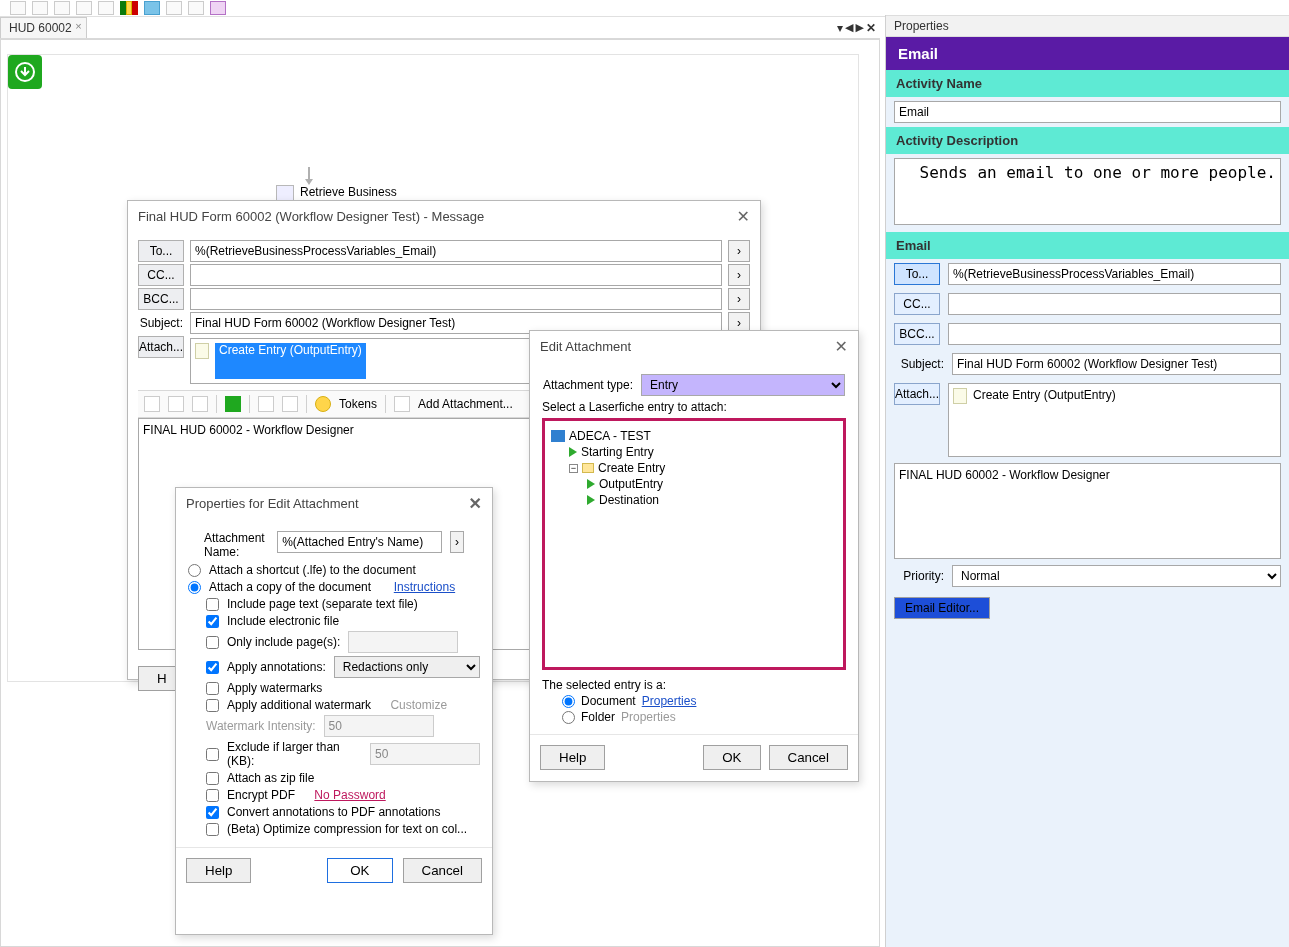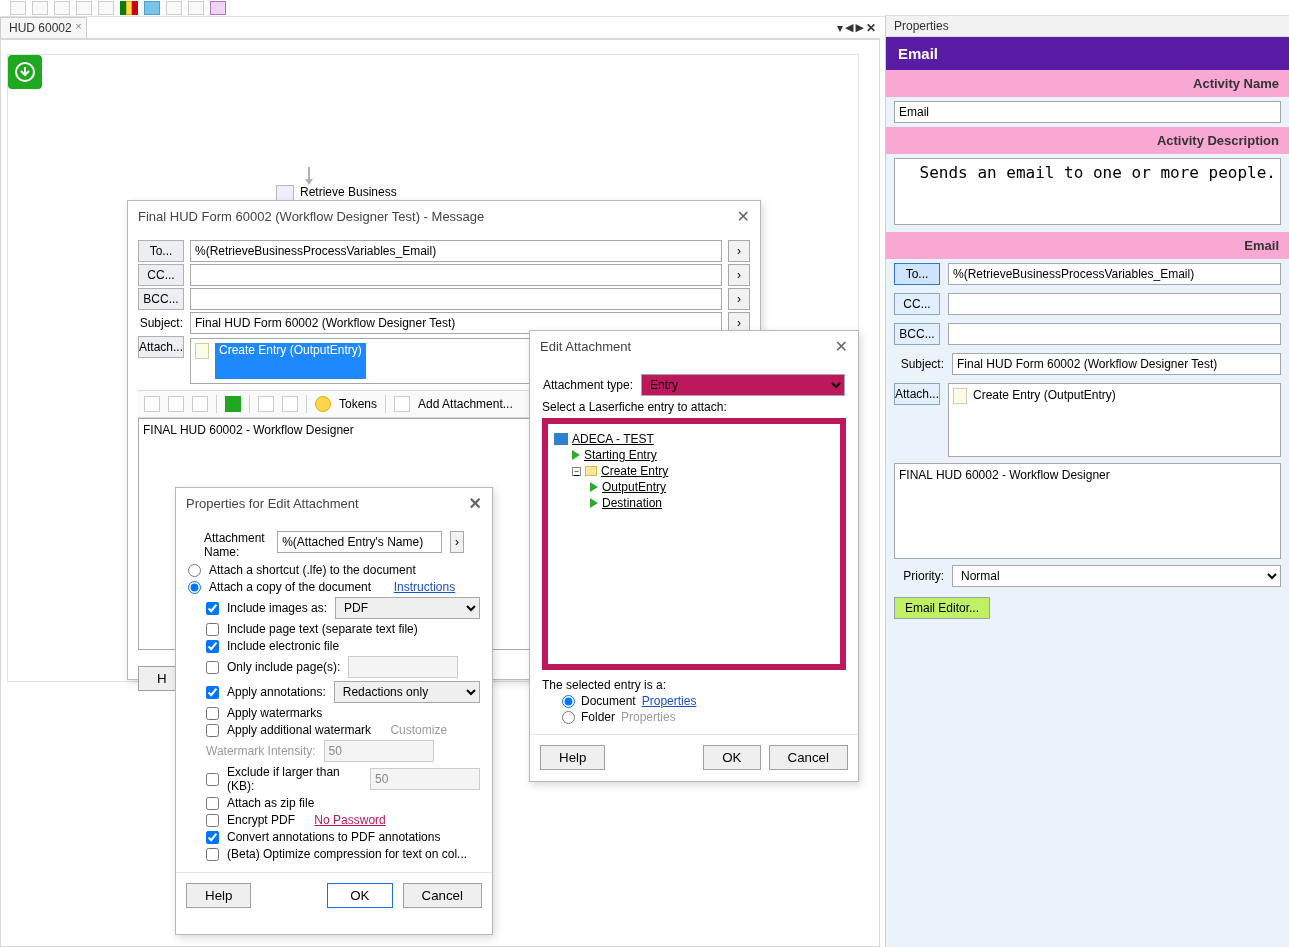--- a/index.html
+++ b/index.html
@@ -70,21 +70,21 @@
   .props {
     position:absolute; right:0; top:15px; width:404px; bottom:0;
     background:#eaf2fb; border-left:1px solid #d0d0d0;
   }
   .props .hdr{padding:3px 8px; font-size:12px; color:#333; background:#f2f2f2; border-bottom:1px solid #ddd; border-top:1px solid #ddd;}
   .props .titlebar{
     background:#5a1ba5; color:#fff; font-weight:bold; font-size:15px;
     padding:8px 12px;
   }
   .props .sect-head{
-    background:#f9a8d4; padding:6px 10px; font-weight:600; color:#333; font-size:13px;text-align:right;
+    background:#5eead4; padding:6px 10px; font-weight:600; color:#333; font-size:13px;
   }
   .props .row{
     display:flex; align-items:center; gap:8px; padding:4px 8px;
   }
   .props .lbl-btn{
     width:46px; height:22px; border:1px solid #8aa5cc; background:#e3efff;
     font-size:12px; text-align:center; line-height:20px; cursor:pointer;
   }
   .props .lbl-btn.sel{border:1px solid #2a77d6; background:#cfe4ff;}
   .props .lbl-static{width:50px; text-align:right;}
@@ -96,21 +96,21 @@
   }
   .props .attach-box{
     margin: 2px 8px; border:1px solid #a8a8a8; background:#fff;
     height:74px; padding:4px; display:flex; gap:6px; align-items:flex-start;
   }
   .props .attach-box .ico{width:14px;height:16px;border:1px solid #cfcfa6;background:#fbfbe8;}
   .props .bodybox{
     margin:2px 8px; border:1px solid #a8a8a8; background:#fff; height:96px; padding:4px;
   }
   .props .plain-btn{
-    border:1px solid #a0a0a0; background:#bef264; padding:3px 10px; margin:6px 8px; font-size:12px;
+    border:1px solid #a0a0a0; background:#1d4ed8; padding:3px 10px; margin:6px 8px; font-size:12px;
   }
 
   
   .win {
     position:absolute;
     background:#fff; border:1px solid #b8b8b8;
     box-shadow: 2px 3px 8px rgba(0,0,0,.15);
   }
   .win .titlebar{
     display:flex; justify-content:space-between; align-items:center;
@@ -147,24 +147,24 @@
   .msg-foot{display:flex; justify-content:flex-start; padding:10px;}
   .msg-foot button{border:1px solid #a0a0a0;background:#efefef;padding:4px 18px;}
 
   
   .win-edit {
     left:529px; top:330px; width:330px; height:452px;
   }
   .win-edit .body{padding:8px 12px;}
   .ed-row{display:flex; align-items:center; gap:8px; margin:4px 1px;}
   .ed-row select, .ed-row input.txt{
-    flex:1; border:1px solid #a8a8a8; height:22px; font-size:12px; padding:2px 4px; background:#be185d;
+    flex:1; border:1px solid #a8a8a8; height:22px; font-size:12px; padding:2px 4px; background:#c4b5fd;
   }
   .ed-tree{
-    border:6px solid #be185d; height:252px; margin-top:4px; padding:6px; overflow:auto; font-size:12px;text-decoration:underline;
+    border:3px solid #be185d; height:252px; margin-top:4px; padding:6px; overflow:auto; font-size:12px;
   }
   .ed-tree ul{list-style:none;margin:0;padding-left:18px;}
   .ed-tree li{margin:2px 0; display:flex; align-items:center; gap:4px;}
   .ico-repo{width:14px;height:12px;background:#3080d0;}
   .ico-arrow{width:0;height:0;border-top:5px solid transparent;border-bottom:5px solid transparent;border-left:8px solid #2faa2f;}
   .ico-fold{width:12px;height:10px;background:#ffe69a;border:1px solid #d3b94e;}
   .exp { width:9px;height:9px;border:1px solid #888; text-align:center; line-height:7px; font-size:9px;}
   .ed-radio{display:flex;align-items:center;gap:6px;margin:2px 0 2px 20px;}
   .ed-radio input{margin:0;}
   .ed-radio a{color:#1a4fc9;}
@@ -434,25 +434,20 @@
       <input type="radio" style="">
       <span>Attach a shortcut (.lfe) to the document</span>
     </div>
     <div class="radio-row">
       <input type="radio" checked="" style="">
       <span>Attach a copy of the document</span>
       &nbsp;&nbsp;<a class="link">Instructions</a>
     </div>
 
     <div class="chk-row">
-      <input type="checkbox" checked="" style="">
-      <span>Include images as:</span>
-      <select style="flex:1;"><option>PDF</option></select>
-    </div>
-    <div class="chk-row">
       <input type="checkbox" style="">
       <span>Include page text (separate text file)</span>
     </div>
     <div class="chk-row">
       <input type="checkbox" checked="" style="">
       <span>Include electronic file</span>
     </div>
     <div class="chk-row">
       <input type="checkbox" style="">
       <span>Only include page(s):</span>

